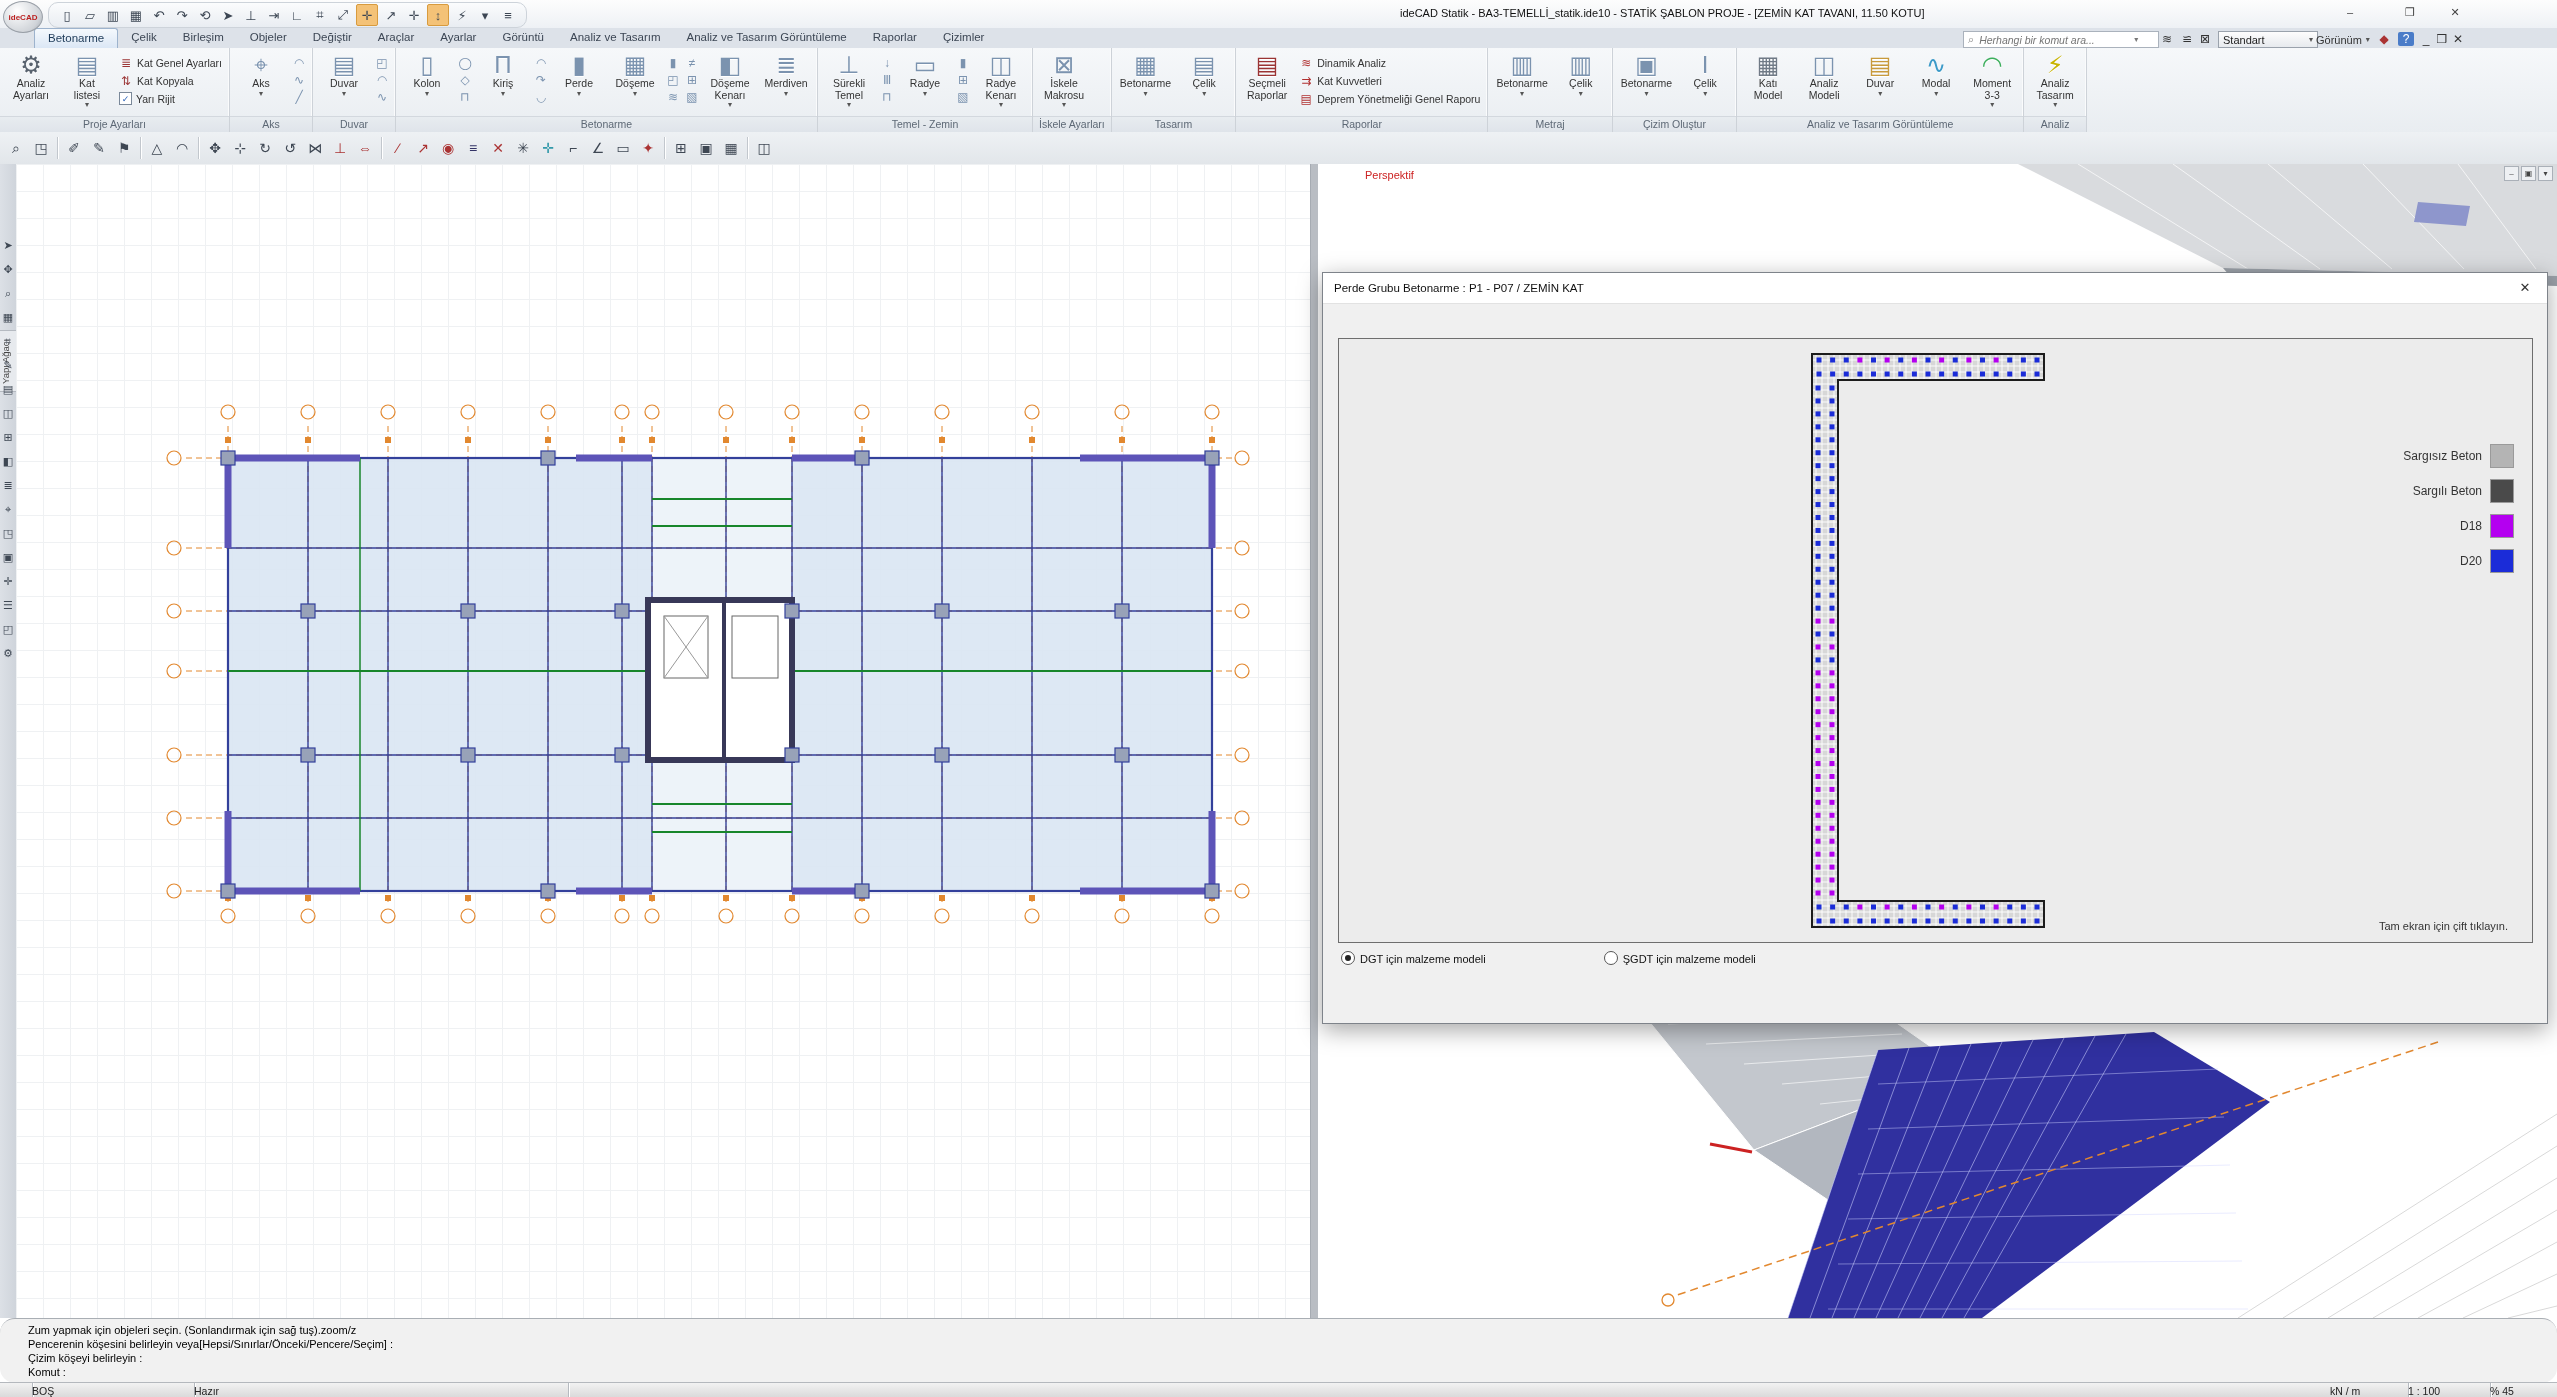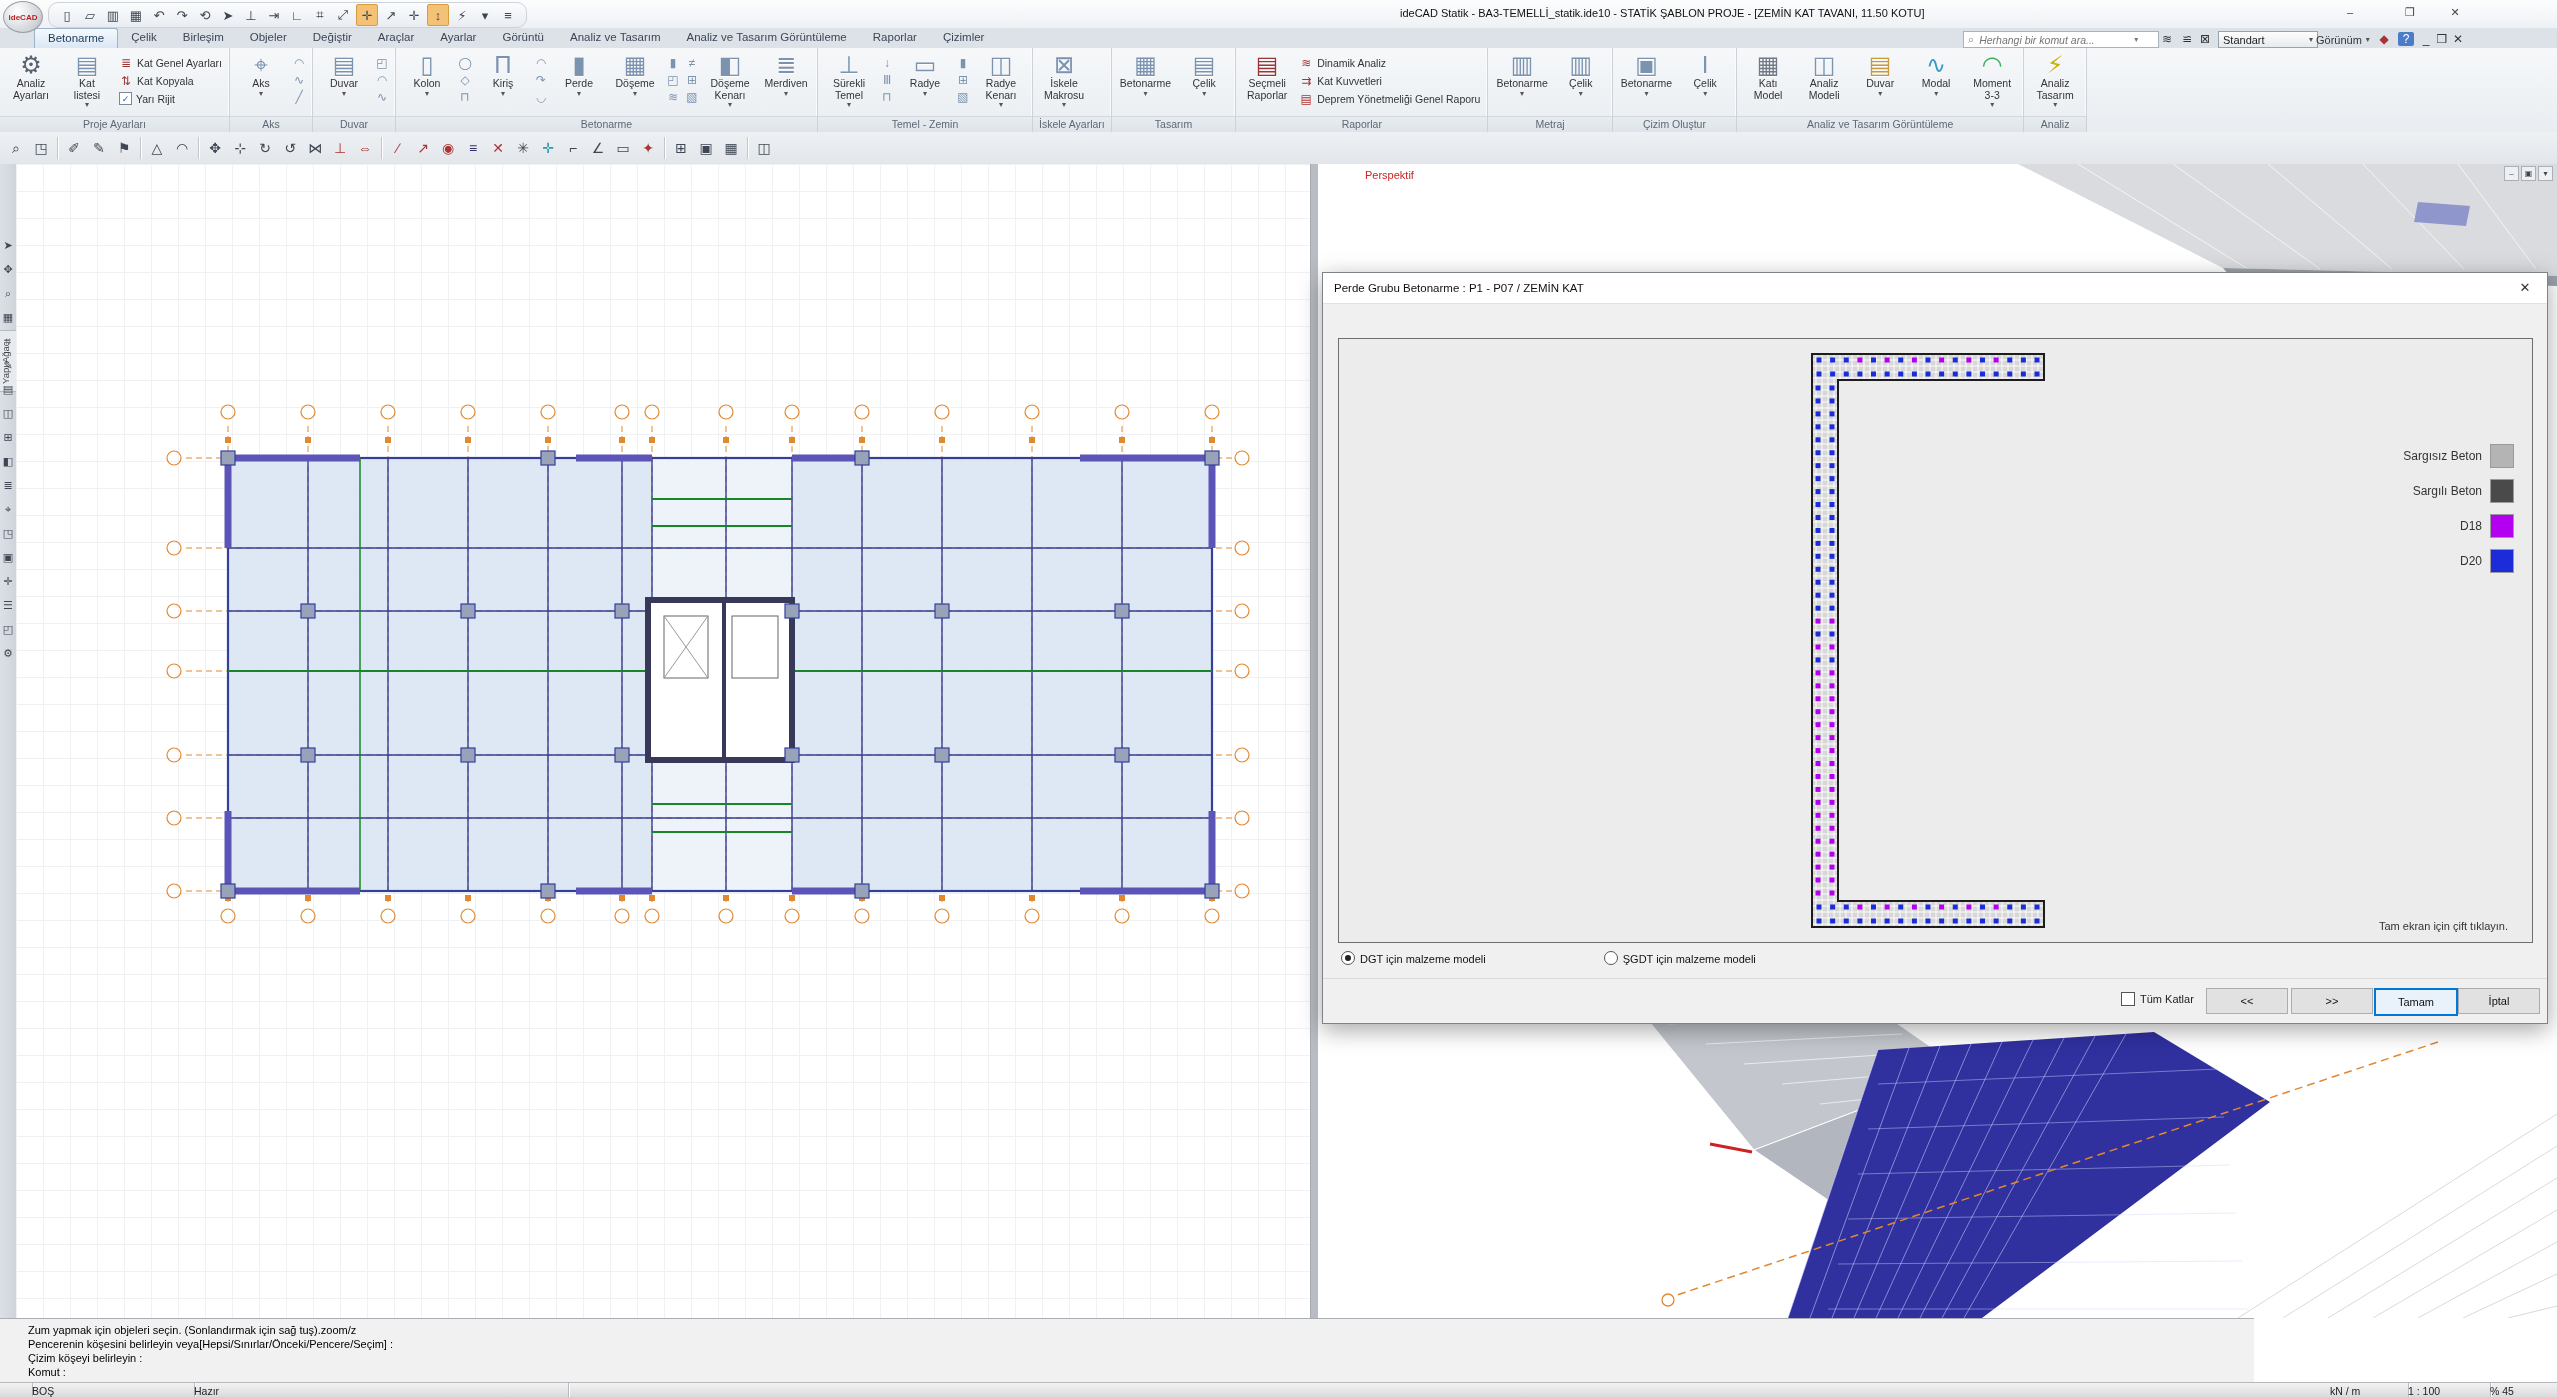--- a/index.html
+++ b/index.html
@@ -84,21 +84,21 @@
   .rdot{width:12px;height:12px;border-radius:50%;border:1px solid #555;background:#fff;display:inline-flex;align-items:center;justify-content:center;}
   .rdot i{width:6px;height:6px;border-radius:50%;background:#222;display:none;}
   .radio.sel .rdot i{display:block;}
   #dlg-footer{position:absolute;left:0;bottom:0;width:100%;height:44px;border-top:1px solid #dadada;}
   .dbtn{position:absolute;top:9px;width:80px;height:24px;background:#e1e1e1;border:1px solid #adadad;display:flex;align-items:center;justify-content:center;font-size:11px;color:#111;}
   .dbtn.def{background:#e9f1fb;border:2px solid #0078d7;}
   #dlg-check{position:absolute;left:798px;top:13px;display:flex;align-items:center;gap:5px;font-size:11px;}
   .cbox{width:12px;height:12px;border:1px solid #555;background:#fff;}
 
   
-  #cmd{left:0;top:1318px;width:2254px;height:64px;background:#f1f1f1;border-top:1px solid #a9aeb4;}
+  #cmd{left:0;top:1318px;width:2557px;height:64px;background:#f1f1f1;border-top:1px solid #a9aeb4;border-radius:15px;}
   #cmd .cl{position:absolute;left:28px;font-size:11px;color:#000;white-space:nowrap;}
   #status{left:0;top:1382px;width:2557px;height:15px;background:linear-gradient(#f2f2f2,#d9d9d9);border-top:1px solid #b4b8bd;font-size:10.5px;color:#222;padding-left:47px;}
   .seg{position:absolute;top:0;height:15px;display:flex;align-items:center;padding-left:8px;border-right:1px solid #b6bac0;box-shadow:1px 0 0 #fff;}
 </style>
 </head>
 <body>
 
 <div id="titlebar" class="abs">
   <div id="logo" class="abs">
       <span>ideCAD</span>
@@ -905,30 +905,20 @@
         <span class="rdot">
           <i></i>
         </span>
         <span>DGT için malzeme modeli</span>
       </div>
       <div class="radio">
         <span class="rdot"></span>
         <span>ŞGDT için malzeme modeli</span>
       </div>
     </div>
-  <div id="dlg-footer">
-    <div id="dlg-check">
-      <span class="cbox"></span>
-      <span>Tüm Katlar</span>
-    </div>
-    <div class="dbtn" style="left:883px">&lt;&lt;</div>
-    <div class="dbtn" style="left:968px">&gt;&gt;</div>
-    <div class="dbtn def" style="left:1051px">Tamam</div>
-    <div class="dbtn" style="left:1135px">İptal</div>
-  </div>
 </div>
 
 <div id="cmd" class="abs">
     <div class="cl" style="top: 5px;">Zum yapmak için objeleri seçin. (Sonlandırmak için sağ tuş).zoom/z</div>
     <div class="cl" style="top: 19px;">Pencerenin köşesini belirleyin veya[Hepsi/Sınırlar/Önceki/Pencere/Seçim] :</div>
     <div class="cl" style="top: 33px;">Çizim köşeyi belirleyin :</div>
     <div class="cl" style="top: 47px;">Komut :</div>
   </div>
 <div id="status" class="abs">
   <div class="seg" style="left:0;width:24px"></div>

